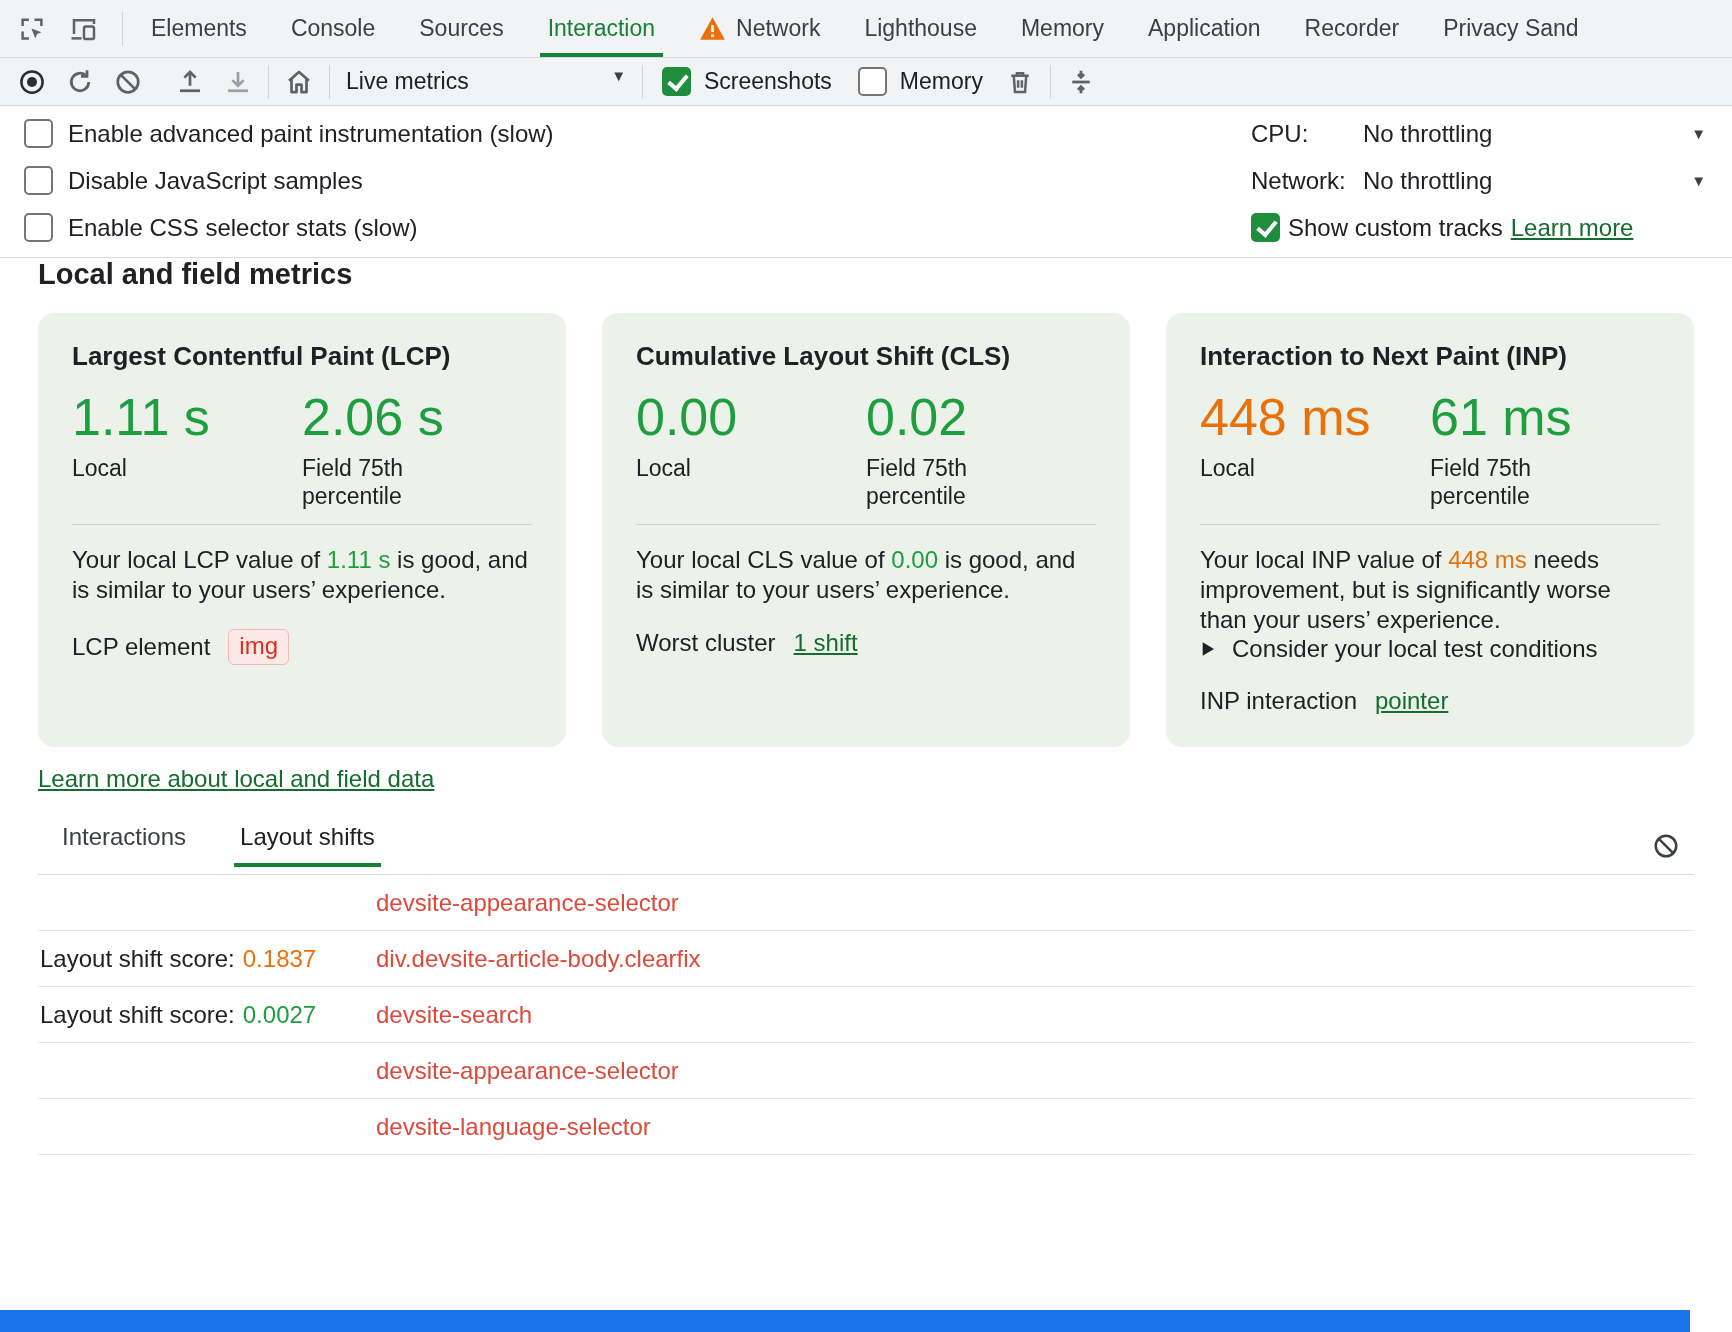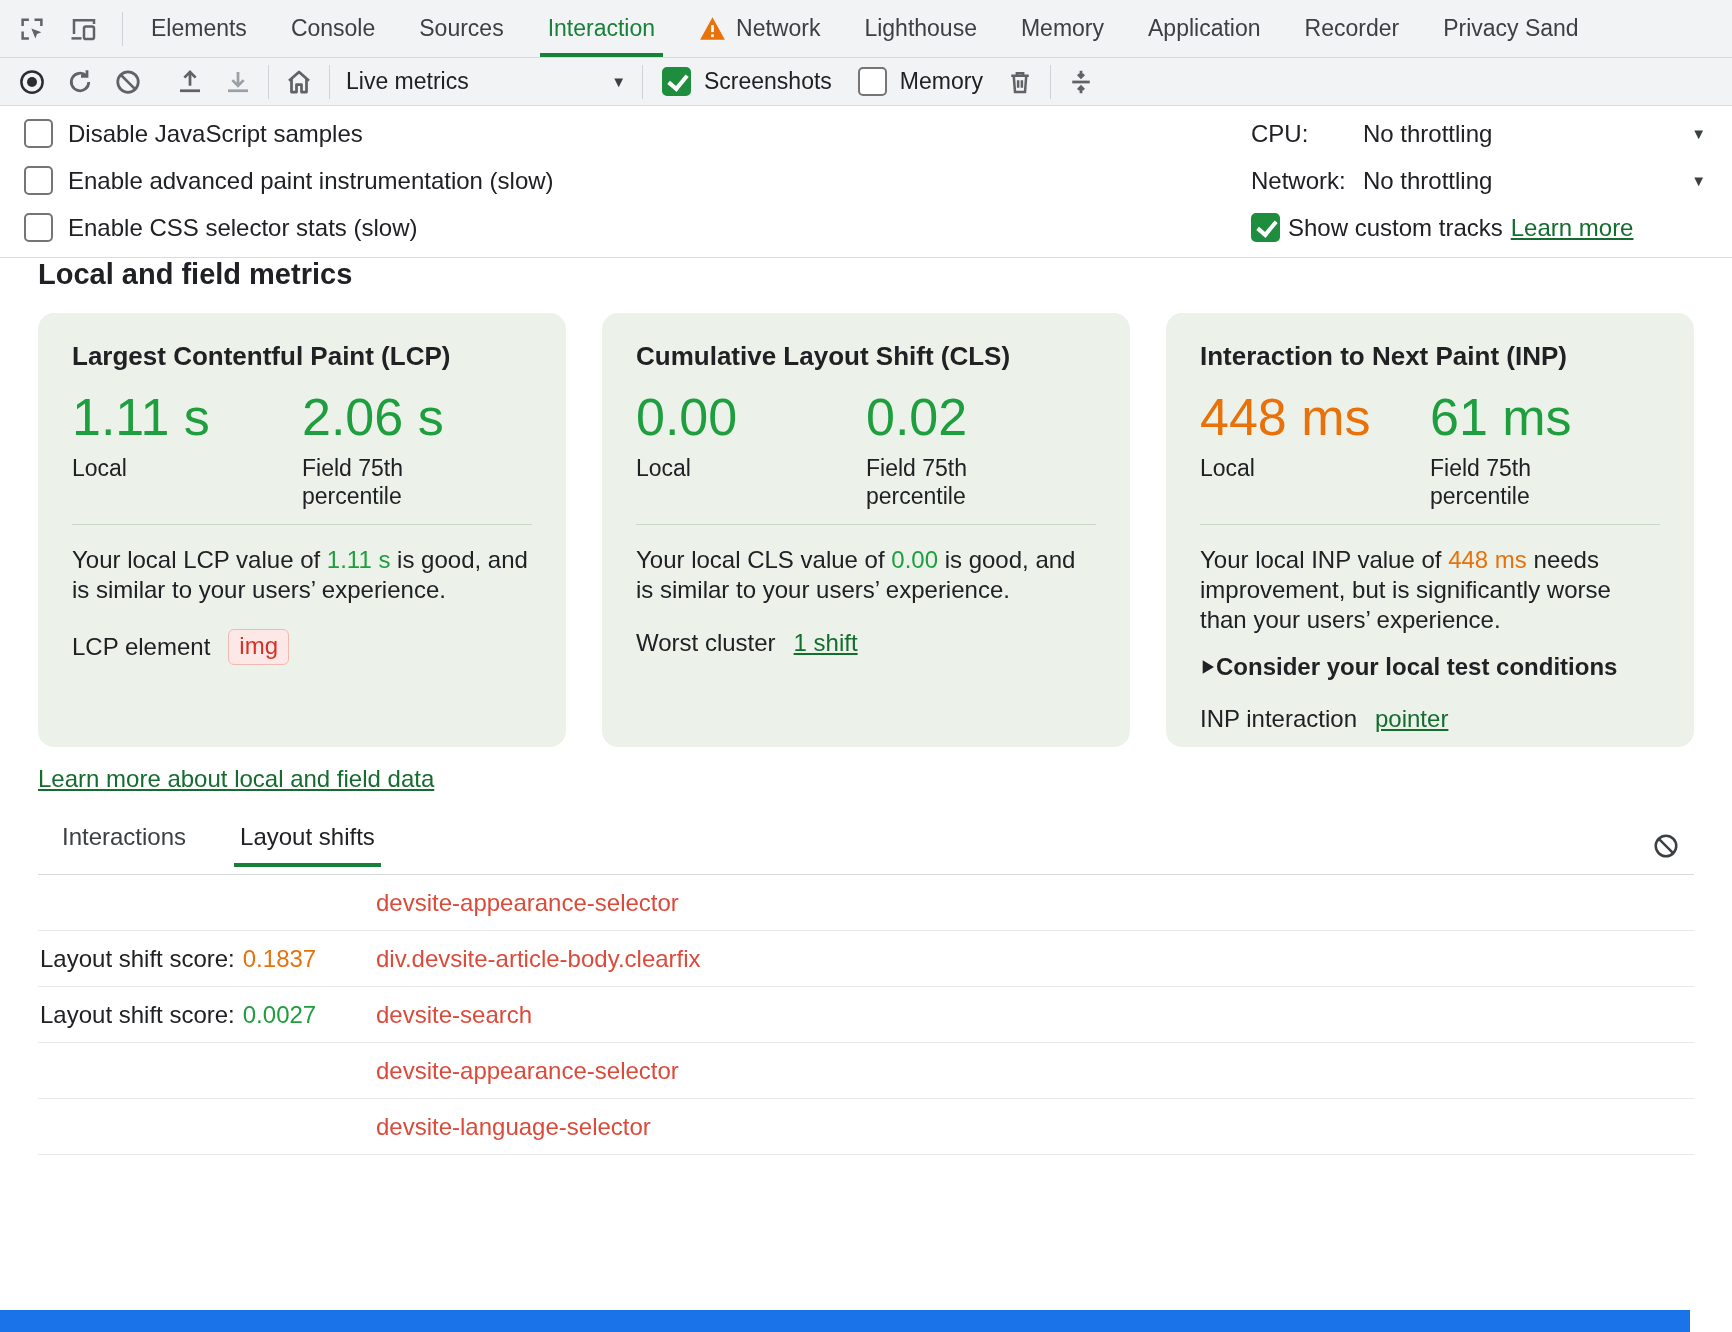--- a/index.html
+++ b/index.html
@@ -23,21 +23,21 @@
   .vsep{width:1px;height:34px;background:#cfd2d6;align-self:center;margin:0 6px;flex:0 0 auto;}
   .tab{display:flex;align-items:center;gap:10px;padding:0 22px;font-size:23px;color:#3c4043;position:relative;cursor:pointer;}
   .tab[data-active="true"]{color:var(--accent-green);}
   .tab[data-active="true"]::after{content:"";position:absolute;left:14px;right:14px;bottom:0;height:4px;background:var(--accent-green);}
   .warn-tri{width:27px;height:25px;flex:0 0 auto;}
 
   
   .toolbar{display:flex;align-items:center;height:48px;background:var(--toolbar-bg);border-bottom:1px solid #d7d9dc;padding:0 8px;}
   .toolbar .iconbtn{height:42px;}
   .gap{width:14px;flex:0 0 auto;}
-  .select{display:flex;align-items:center;justify-content:space-between;font-size:23px;color:#202124;padding:0 10px;cursor:pointer;}
+  .select{display:flex;align-items:flex-start;justify-content:space-between;font-size:23px;color:#202124;padding:0 10px;cursor:pointer;}
   .mode-select{width:300px;}
   .caret{font-size:15px;color:#3c4043;line-height:1;}
   .cb-row{display:flex;align-items:center;gap:13px;padding:0 13px;font-size:23px;cursor:pointer;}
   .checkbox{width:29px;height:29px;border:2.5px solid #757575;border-radius:5px;background:#fff;position:relative;flex:0 0 auto;cursor:pointer;}
   .checkbox[data-checked="true"]{background:#1e8e3e;border-color:#1e8e3e;}
   .checkbox[data-checked="true"]::after{content:"";position:absolute;left:8px;top:2px;width:8px;height:15px;border:solid #fff;border-width:0 4px 4px 0;transform:rotate(40deg);}
   .faded{color:#9aa0a6;}
 
   
   .settings{display:flex;justify-content:space-between;background:#fff;border-bottom:1px solid #dadce0;padding:4px 26px 6px 16px;}
@@ -58,21 +58,21 @@
   .card-values{display:flex;margin-top:16px;}
   .vblock{width:50%;}
   .value{font-size:52px;line-height:58px;color:var(--good-green);}
   [data-tone="good"]{color:var(--good-green);}
   [data-tone="needs-improvement"]{color:var(--warn-orange);}
   .vlabel{margin-top:8px;font-size:23px;line-height:28px;max-width:145px;}
   .card-hr{border-top:1.5px solid #c9d8c7;margin-top:14px;}
   .card-desc{margin-top:20px;font-size:24px;line-height:30px;}
   .card-footer{display:flex;align-items:center;gap:18px;margin-top:24px;font-size:24px;}
   .node-badge{color:#d93025;background:var(--badge-bg);border:1.5px solid #f0b9b2;border-radius:6px;padding:2px 10px 4px;cursor:pointer;}
-  .disclosure{display:flex;align-items:center;margin-top:18px;font-size:24px;cursor:pointer;font-weight:bold;}
+  .disclosure{display:flex;align-items:center;gap:16px;font-size:24px;cursor:pointer;}
   .tri{width:16px;height:16px;flex:0 0 auto;}
   .learn-more-row{margin-top:18px;font-size:24px;}
 
   
   .log-tabs{display:flex;align-items:flex-start;height:52px;border-bottom:1px solid #d7d9dc;margin-top:30px;padding-left:18px;}
   .log-tab{font-size:24px;padding:0 6px 15px;margin-right:42px;position:relative;color:#3c4043;cursor:pointer;}
   .log-tab[data-active="true"]{color:#202124;}
   .log-tab[data-active="true"]::after{content:"";position:absolute;left:0;right:0;bottom:-1px;height:4px;background:var(--accent-green);}
   .log-clear{margin-left:auto;margin-right:4px;margin-bottom:2px;color:#3c4043;}
   .log-rows{height:310px;overflow:hidden;}
@@ -210,25 +210,25 @@
       <path d="M12 3v5M9.6 5.8L12 8.2l2.4-2.4"></path>
       <path d="M12 21v-5M9.6 18.2L12 15.8l2.4 2.4"></path>
     </svg>
   </button>
 </div>
 
 <div class="settings">
   <div class="settings-left">
     <div class="opt-row">
       <span class="checkbox" data-checked="false"></span>
-      <span>Disable JavaScript samples</span>
+      <span>Enable advanced paint instrumentation (slow)</span>
     </div>
     <div class="opt-row">
       <span class="checkbox" data-checked="false"></span>
-      <span>Enable advanced paint instrumentation (slow)</span>
+      <span>Disable JavaScript samples</span>
     </div>
     <div class="opt-row">
       <span class="checkbox" data-checked="false"></span>
       <span>Enable CSS selector stats (slow)</span>
     </div>
   </div>
   <div class="settings-right">
     <div class="row">
       <span class="dd-label">CPU:</span>
       <div class="dd">

